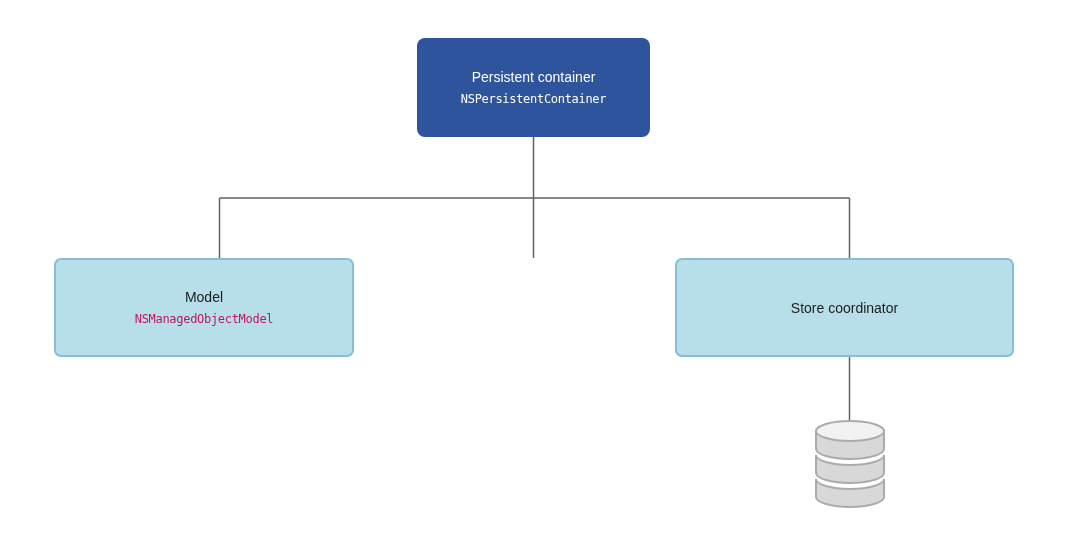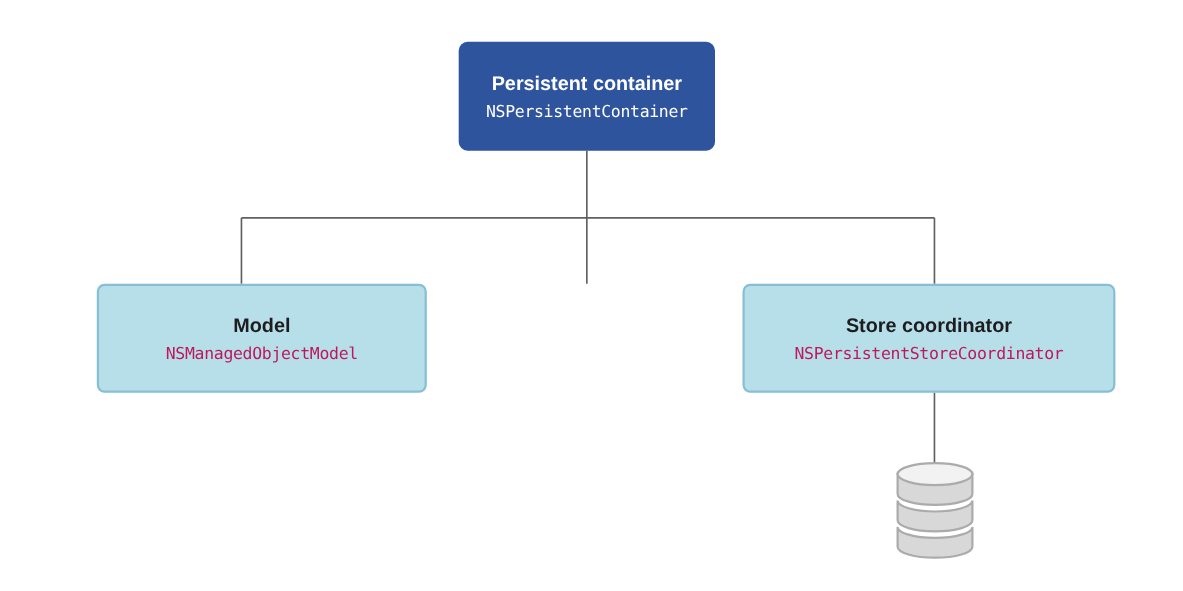--- a/index.html
+++ b/index.html
@@ -27,27 +27,27 @@
     position: absolute;
     box-sizing: border-box;
     display: flex;
     flex-direction: column;
     align-items: center;
     justify-content: center;
     gap: 9px;
     text-align: center;
   }
   .node .node-title {
-    font-size: 18px;
-    font-weight: bold;
+    font-size: 14px;
+    font-weight: normal;
     line-height: 1;
   }
   .node .node-code {
     font-family: "DejaVu Sans Mono", monospace;
-    font-size: 15px;
+    font-size: 12px;
     line-height: 1;
     letter-spacing: -0.3px;
   }
   .node-root {
     left: 417px;
     top: 38px;
     width: 233px;
     height: 99px;
     background: #2E549E;
     color: #ffffff;
@@ -58,21 +58,21 @@
     width: 300px;
     height: 99px;
     background: #B7DFEA;
     border: 2px solid #85BED5;
     border-radius: 7px;
     color: #1D1D1F;
   }
   .node-child .node-code {
     color: #be185d;
   }
-  #node-model { left: 88px; }
+  #node-model { left: 54px; }
   #node-context { left: 383px; }
   #node-store { left: 675px; width: 339px; }
 </style>
 </head>
 <body>
 
 <div class="canvas">
 
   <svg class="connector-layer" width="1075" height="537" viewBox="0 0 1075 537" xmlns="http://www.w3.org/2000/svg">
     <g stroke="#606060" stroke-width="1.5" fill="none">
@@ -105,16 +105,15 @@
   </div>
 
   <div class="node node-child" id="node-model">
     <div class="node-title">Model</div>
     <div class="node-code">NSManagedObjectModel</div>
   </div>
 
 
   <div class="node node-child" id="node-store">
     <div class="node-title">Store coordinator</div>
-    <div class="node-code">NSPersistentStoreCoordinator</div>
   </div>
 
 </div>
 
 </body></html>

